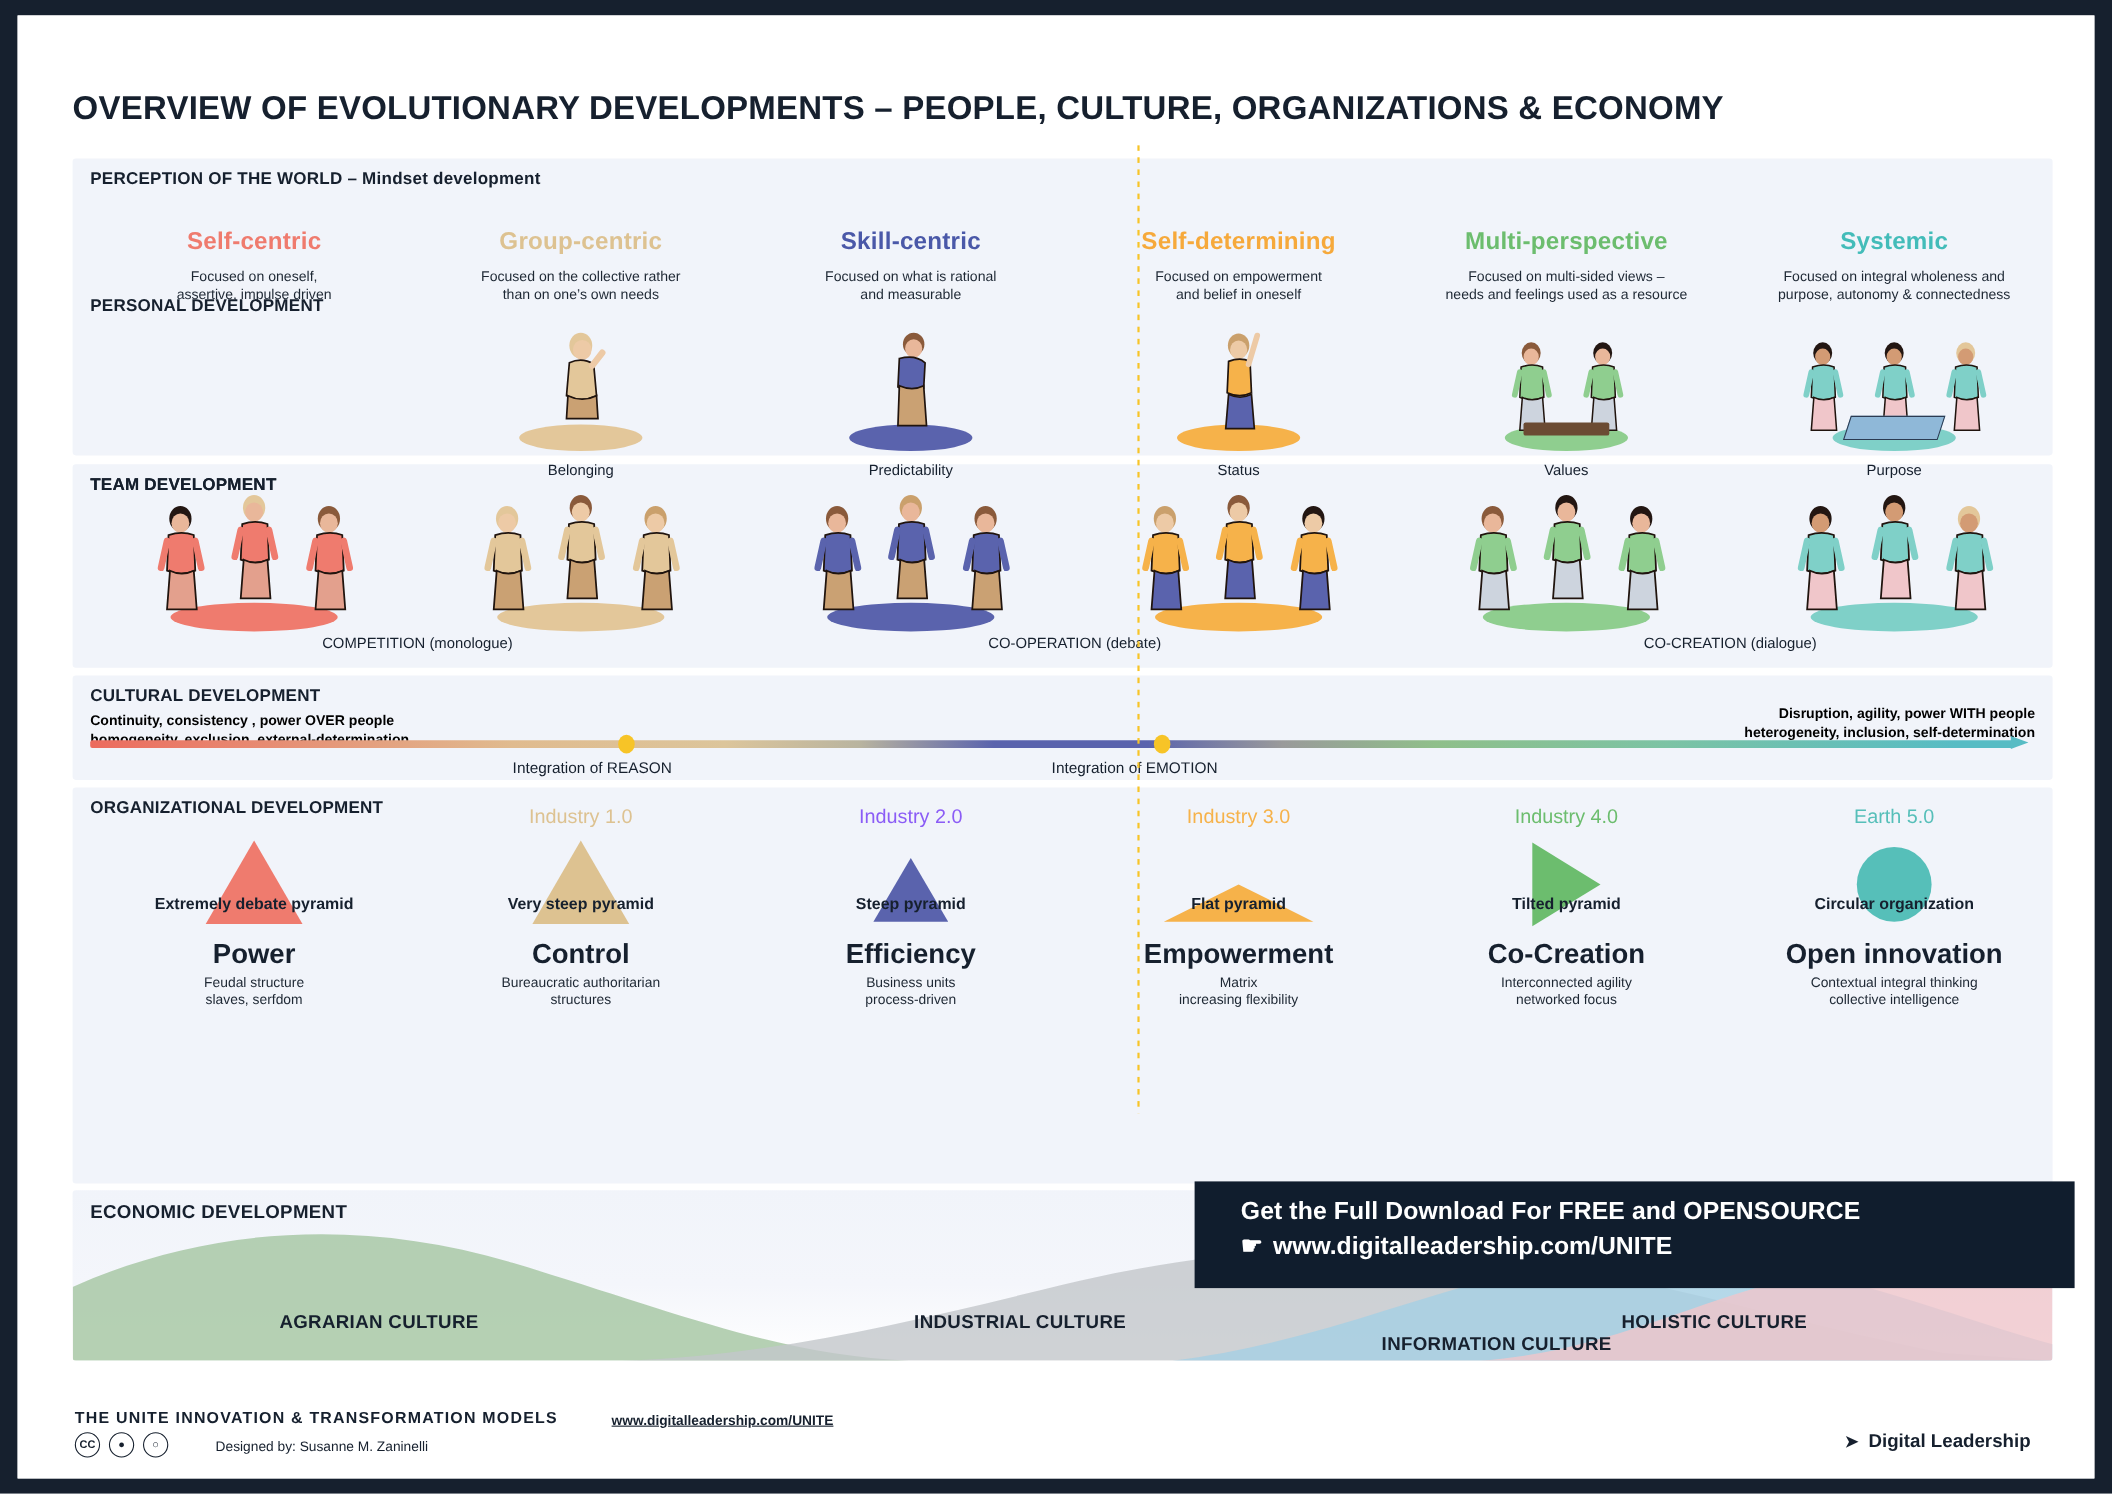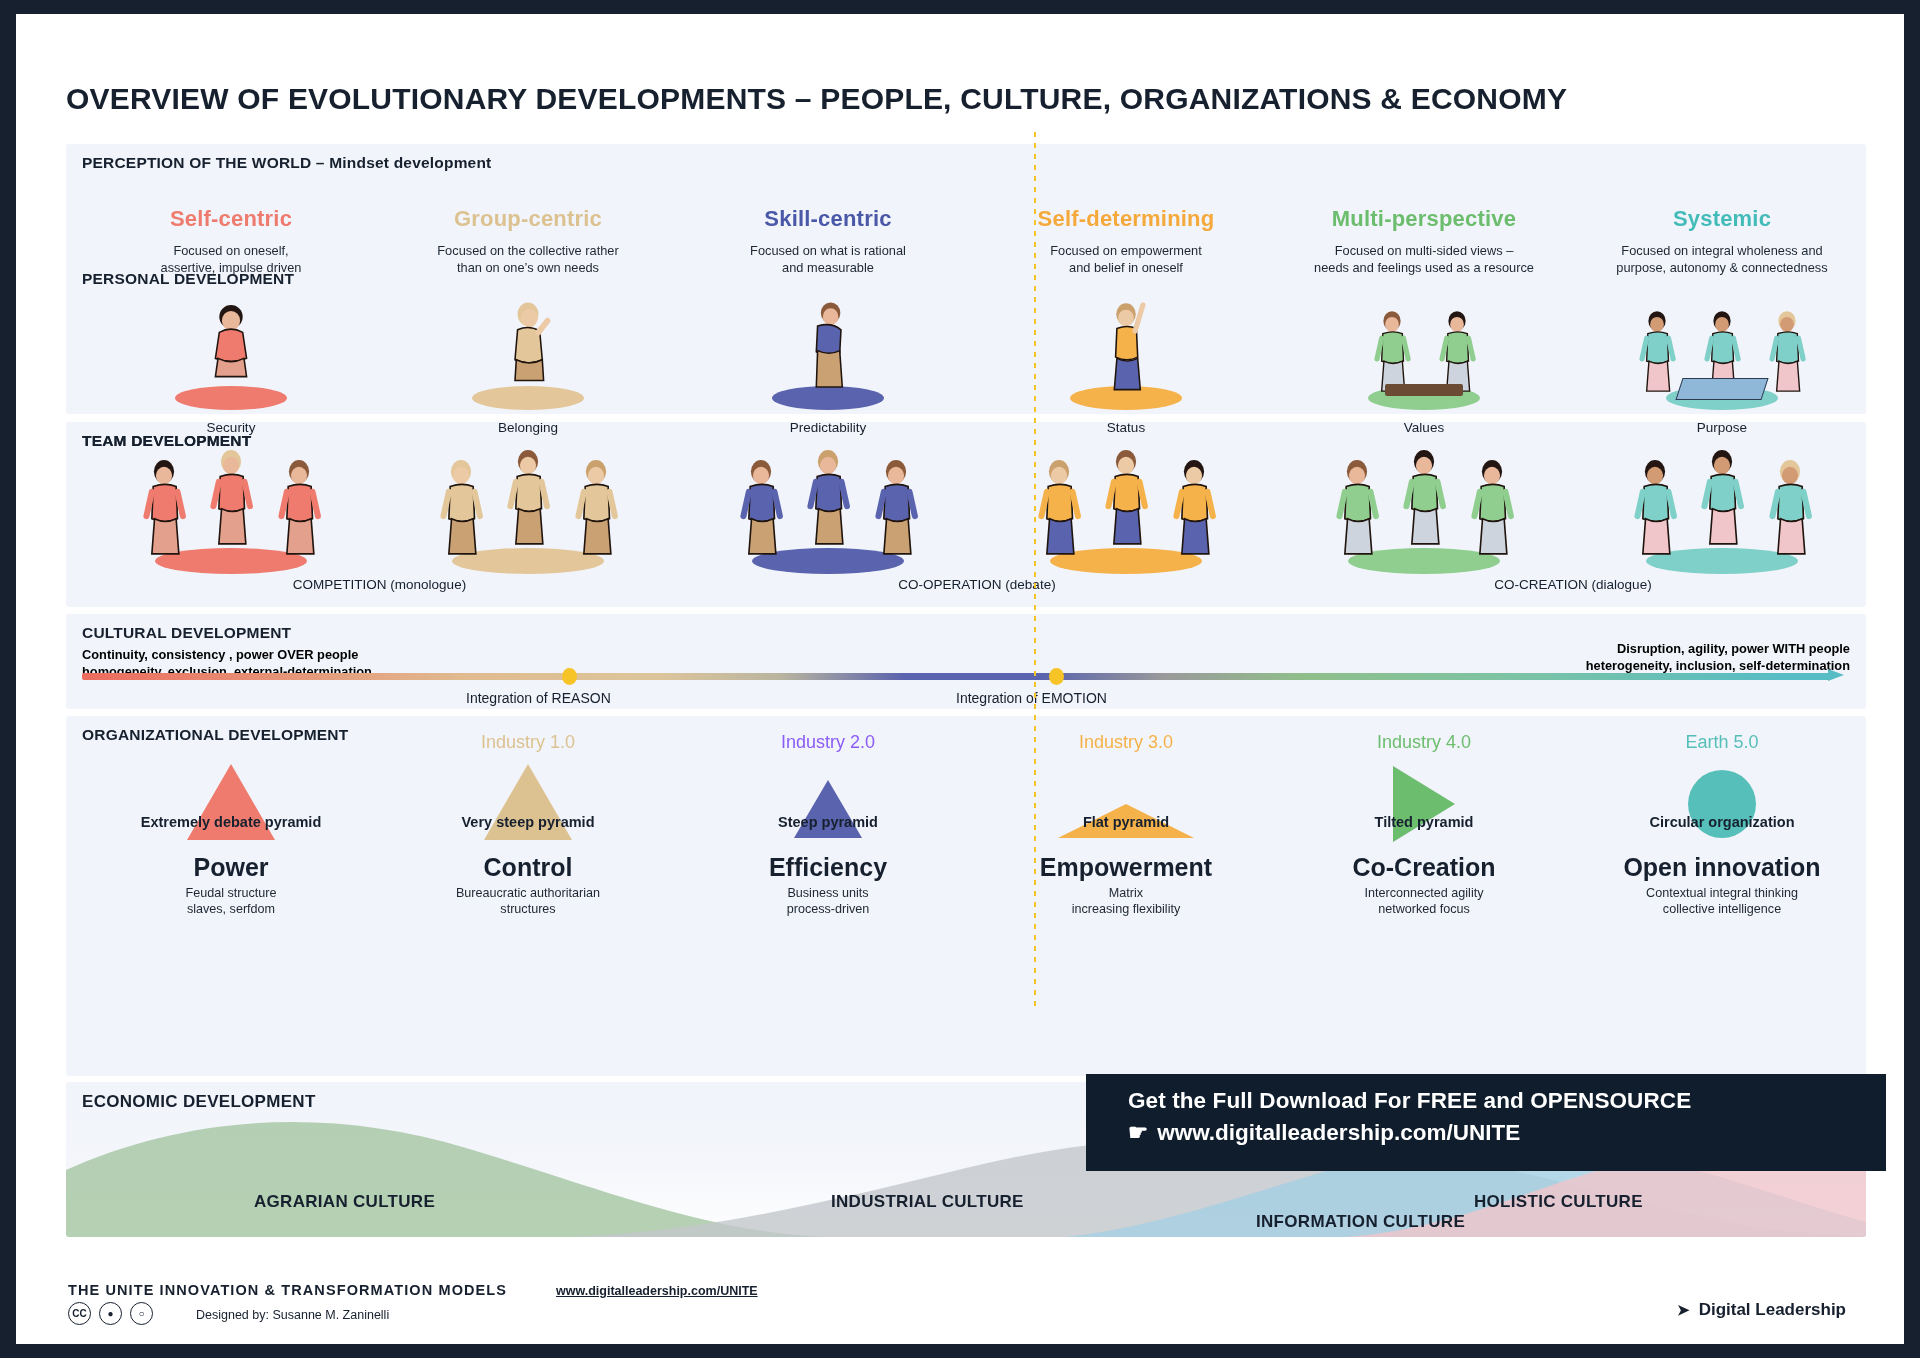--- a/index.html
+++ b/index.html
@@ -251,32 +251,20 @@
       </div>
       <div class="col" style="left:1283px;top:192px;width:250px;">
         <div class="mindset-title" style="color:#6cbd6e;">Multi-perspective</div>
         <div class="mindset-desc">Focused on multi-sided views –<br>needs and feelings used as a resource</div>
       </div>
       <div class="col" style="left:1581px;top:192px;width:250px;">
         <div class="mindset-title" style="color:#43bcb9;">Systemic</div>
         <div class="mindset-desc">Focused on integral wholeness and<br>purpose, autonomy &amp; connectedness</div>
       </div>
       <div class="band-label" style="left:66px;top:256px;position:absolute;">PERSONAL DEVELOPMENT</div>
-      <div class="col" style="left:90px;top:278px;width:250px;">
-        <div class="scene">
-          <div class="ellipse" style="width:112px;height:24px;background:#ef7b6e;"></div>
-          <svg width="62" height="104" viewBox="0 0 40 80" style="position: absolute; bottom: 10px; left: 50%; transform: translateX(-50%);">
-            <ellipse cx="20" cy="16" rx="9" ry="9" fill="#231612"></ellipse>
-       <ellipse cx="20" cy="19" rx="7" ry="7.5" fill="#e9b79a"></ellipse>
-       <path d="M11 28 q9 -5 18 0 l3 20 q-11 5 -24 0 z" fill="#ef7b6e" stroke="#20140e" stroke-width="1.2"></path>
-       <path d="M10 48 q10 5 20 0 l2 14 h-24 z" fill="#e3a08d" stroke="#20140e" stroke-width="1.2"></path>
-          </svg>
-        </div>
-        <div class="cap" style="margin-top:10px;">Security</div>
-      </div>
       <div class="col" style="left:387px;top:278px;width:250px;">
         <div class="scene">
           <div class="ellipse" style="width:112px;height:24px;background:#e3c79a;"></div>
           <svg width="62" height="104" viewBox="0 0 40 80" style="position: absolute; bottom: 10px; left: 50%; transform: translateX(-50%);">
             <ellipse cx="20" cy="14" rx="8" ry="9" fill="#e3c79a"></ellipse>
        <ellipse cx="21" cy="17" rx="6.5" ry="7" fill="#edcaa6"></ellipse>
        <path d="M12 26 q9 -4 17 1 l2 22 q-11 5 -21 0 z" fill="#e3c79a" stroke="#20140e" stroke-width="1.2"></path>
        <path d="M11 49 q10 5 20 0 l1 16 h-22 z" fill="#caa173" stroke="#20140e" stroke-width="1.2"></path>
        <path d="M28 28 l7 -9" stroke="#edcaa6" stroke-width="4.5" stroke-linecap="round"></path>
           </svg>

